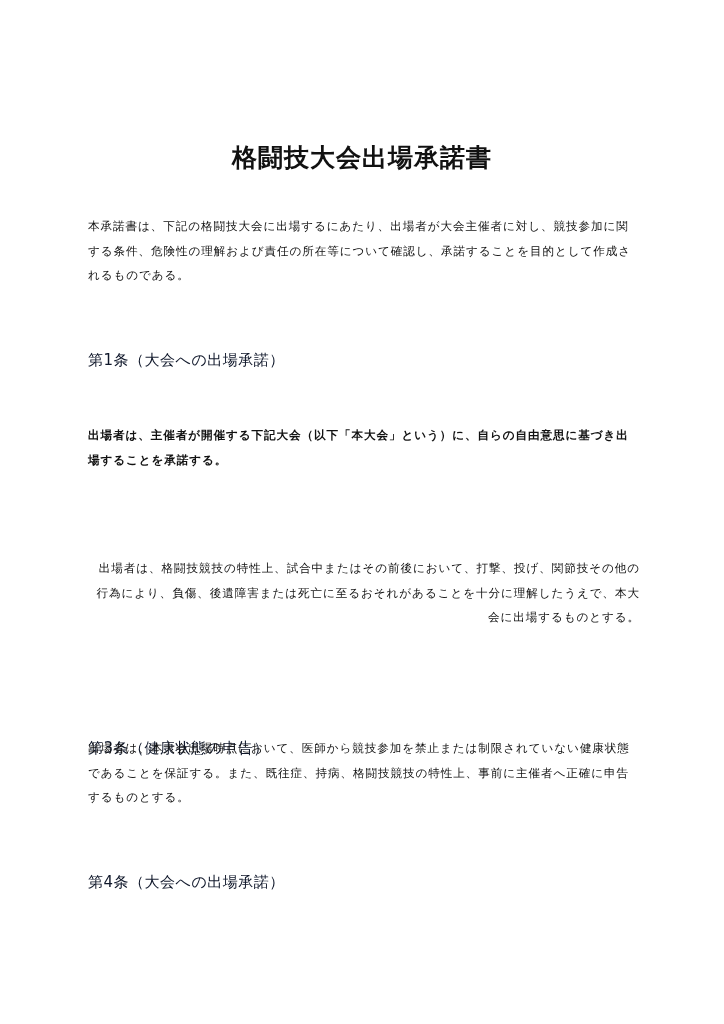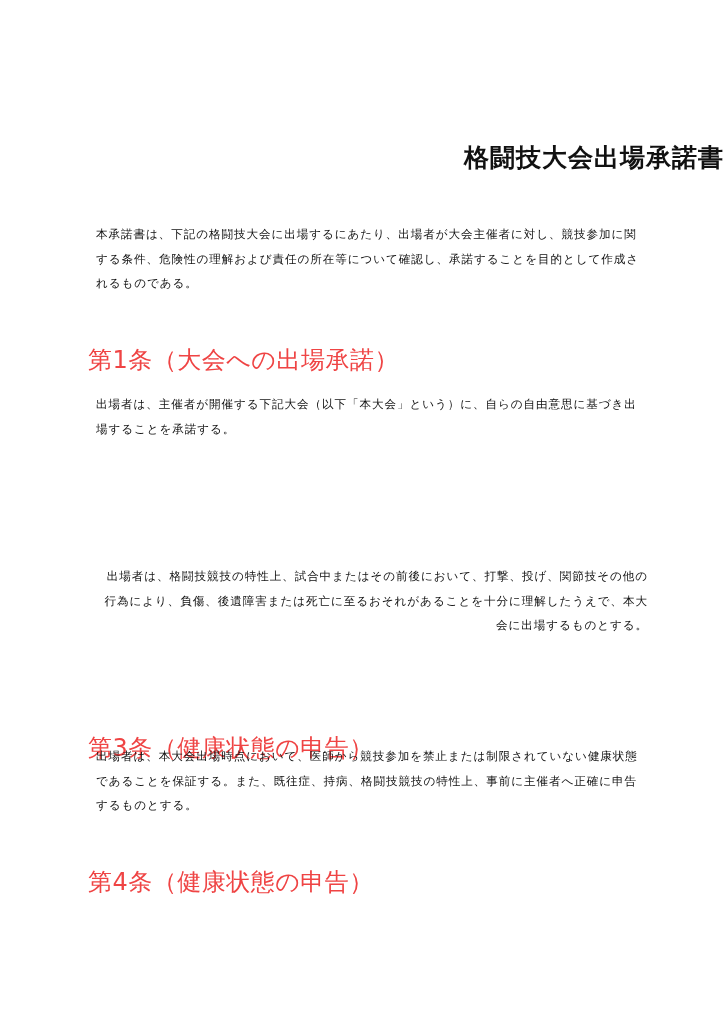--- a/index.html
+++ b/index.html
@@ -19,57 +19,57 @@
     position: absolute;
     left: 0; top: 0;
     width: 724px;
     height: 1024px;
   }
   .title {
     position: absolute;
     left: 0;
     width: 724px;
     top: 124px;
-    text-align: right;
+    text-align: center;
     font-size: 25px;
     letter-spacing: 1px;
     line-height: 34px;
     color: #111;
   }
   .para {
     position: absolute;
     left: 88px;
     width: 552px;
     font-size: 11.6px;
     line-height: 24.5px;
     letter-spacing: 0.9px;
     color: #111;
-    margin: 8px;
+    margin: 0;
   }
   .heading {
     position: absolute;
     left: 88px;
-    font-size: 24px;
+    font-size: 15px;
     line-height: 28px;
     letter-spacing: 0.5px;
-    color: #ef4444;
+    color: #0f172a;
     margin: 0;
     font-weight: normal;
   }
 </style>
 </head>
 <body>
 
 <div class="page">
   <h1 class="title">格闘技大会出場承諾書</h1>
 
   <p class="para" style="top:214px;">本承諾書は、下記の格闘技大会に出場するにあたり、出場者が大会主催者に対し、競技参加に関する条件、危険性の理解および責任の所在等について確認し、承諾することを目的として作成されるものである。</p>
 
   <h2 class="heading" style="top:346px;">第1条（大会への出場承諾）</h2>
-  <p class="para" style="top:384px;">出場者は、主催者が開催する下記大会（以下「本大会」という）に、自らの自由意思に基づき出場することを承諾する。</p>
+  <p class="para" style="top:423px;font-weight:bold;">出場者は、主催者が開催する下記大会（以下「本大会」という）に、自らの自由意思に基づき出場することを承諾する。</p>
 
   <p class="para" style="top:556px;text-align:right;">出場者は、格闘技競技の特性上、試合中またはその前後において、打撃、投げ、関節技その他の行為により、負傷、後遺障害または死亡に至るおそれがあることを十分に理解したうえで、本大会に出場するものとする。</p>
 
   <h2 class="heading" style="top:686px;margin-top:48px;">第3条（健康状態の申告）</h2>
   <p class="para" style="top:736px;">出場者は、本大会出場時点において、医師から競技参加を禁止または制限されていない健康状態であることを保証する。また、既往症、持病、格闘技競技の特性上、事前に主催者へ正確に申告するものとする。</p>
 
-  <h2 class="heading" style="top:868px;">第4条（健康状態の申告）</h2>
+  <h2 class="heading" style="top:868px;">第4条（大会への出場承諾）</h2>
 </div>
 
 </body></html>

